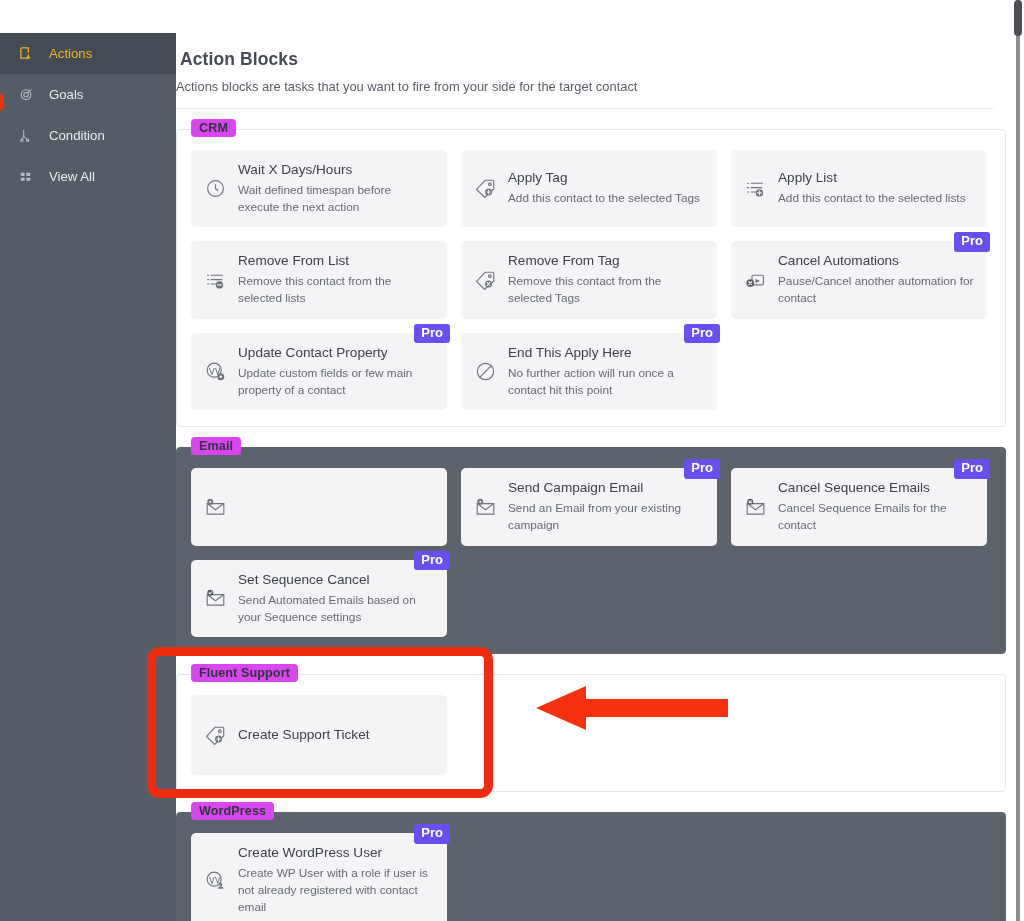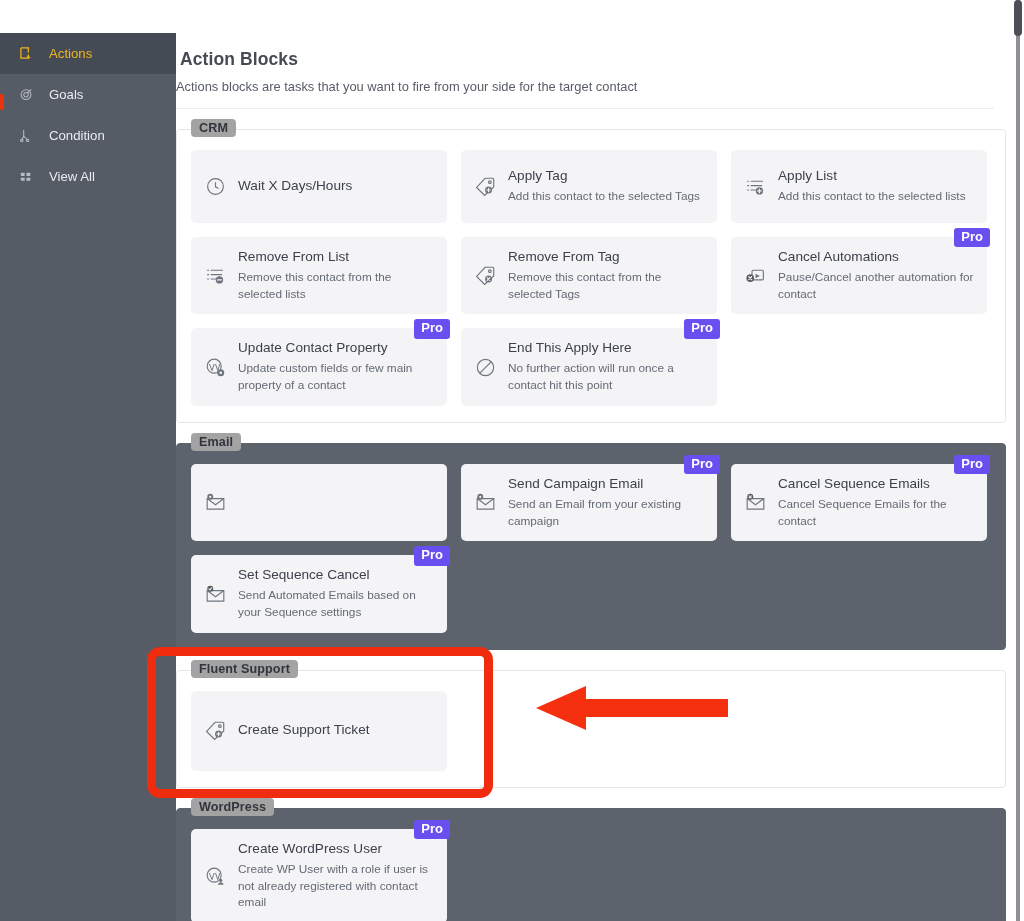--- a/index.html
+++ b/index.html
@@ -106,21 +106,21 @@
     width: 830px;
     padding: 20px 14px 16px 14px;
   }
   .section.dark {
     background: #5c636d;
     border-color: #5c636d;
   }
   .section-legend {
     position: absolute;
     top: -11px; left: 14px;
-    background: #a3a3a3;
+    background: #d946ef;
     border-radius: 4px;
     padding: 2px 8px;
     font-size: 12.6px;
     font-weight: bold;
     color: #31353c;
     letter-spacing: .1px;
   }
   .cards {
     display: flex;
     flex-wrap: wrap;
@@ -282,20 +282,21 @@
 
         <div class="card">
           <span class="card-ico">
             <svg width="21" height="21" viewBox="0 0 24 24" fill="none" stroke="#6f757e" stroke-width="1.3">
                 <circle cx="12" cy="12" r="9"></circle>
                 <path d="M12 7v5.4l3.4 2"></path>
               </svg>
           </span>
           <div class="card-body">
             <div class="card-title">Wait X Days/Hours</div>
+            <div class="card-desc">Wait defined timespan before execute the next action</div>
           </div>
         </div>
 
         <div class="card">
           <span class="card-ico">
             <svg width="21" height="21" viewBox="0 0 24 24" fill="none" stroke="#6f757e" stroke-width="1.3">
                 <path d="M11.5 2.6H20a1.4 1.4 0 011.4 1.4v8.5L11 22.2 1.8 13 11.5 2.6z"></path>
                 <circle cx="17" cy="7" r="1.5"></circle>
                 <circle cx="15.5" cy="16" r="4" fill="#6f757e" stroke="none"></circle>
                 <path d="M15.5 14v4M13.5 16h4" stroke="#f4f4f6" stroke-width="1.4" stroke-linecap="round"></path>

